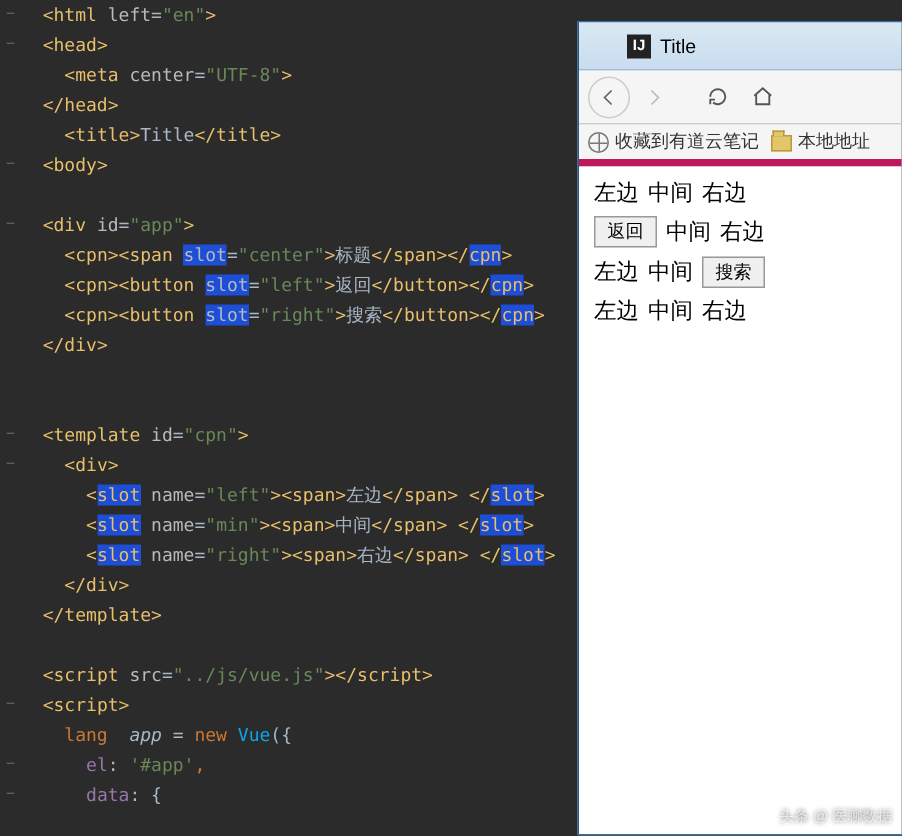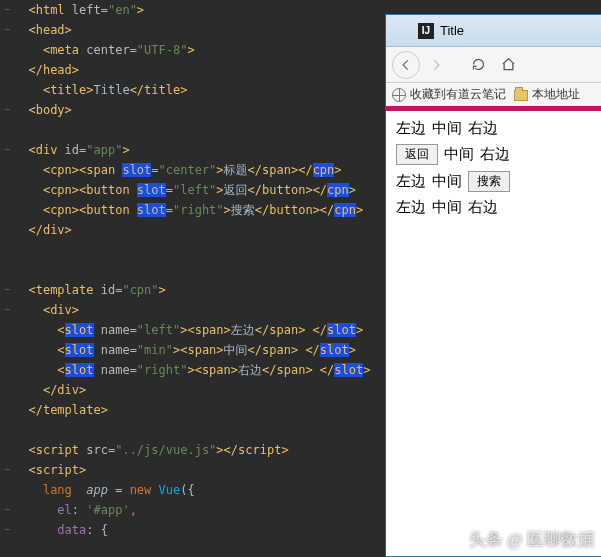--- a/index.html
+++ b/index.html
@@ -129,22 +129,22 @@
     padding: 1px 8px;
     border: 1px solid #999;
     background: #f0f0f0;
     cursor: pointer;
   }
   .watermark {
     position: absolute;
     right: 6px;
     bottom: 6px;
     color: rgba(255,255,255,0.6);
-    font-size: 17px;
-    font-family: Liberation Serif, serif;
+    font-size: 10px;
+    font-family: Liberation Sans, sans-serif;
     display: flex;
     align-items: flex-end;
     gap: 4px;
     text-shadow: 0 0 3px rgba(0,0,0,0.6);
   }
 </style>
 </head>
 <body>
 
 <div class="editor" id="editor-root">

